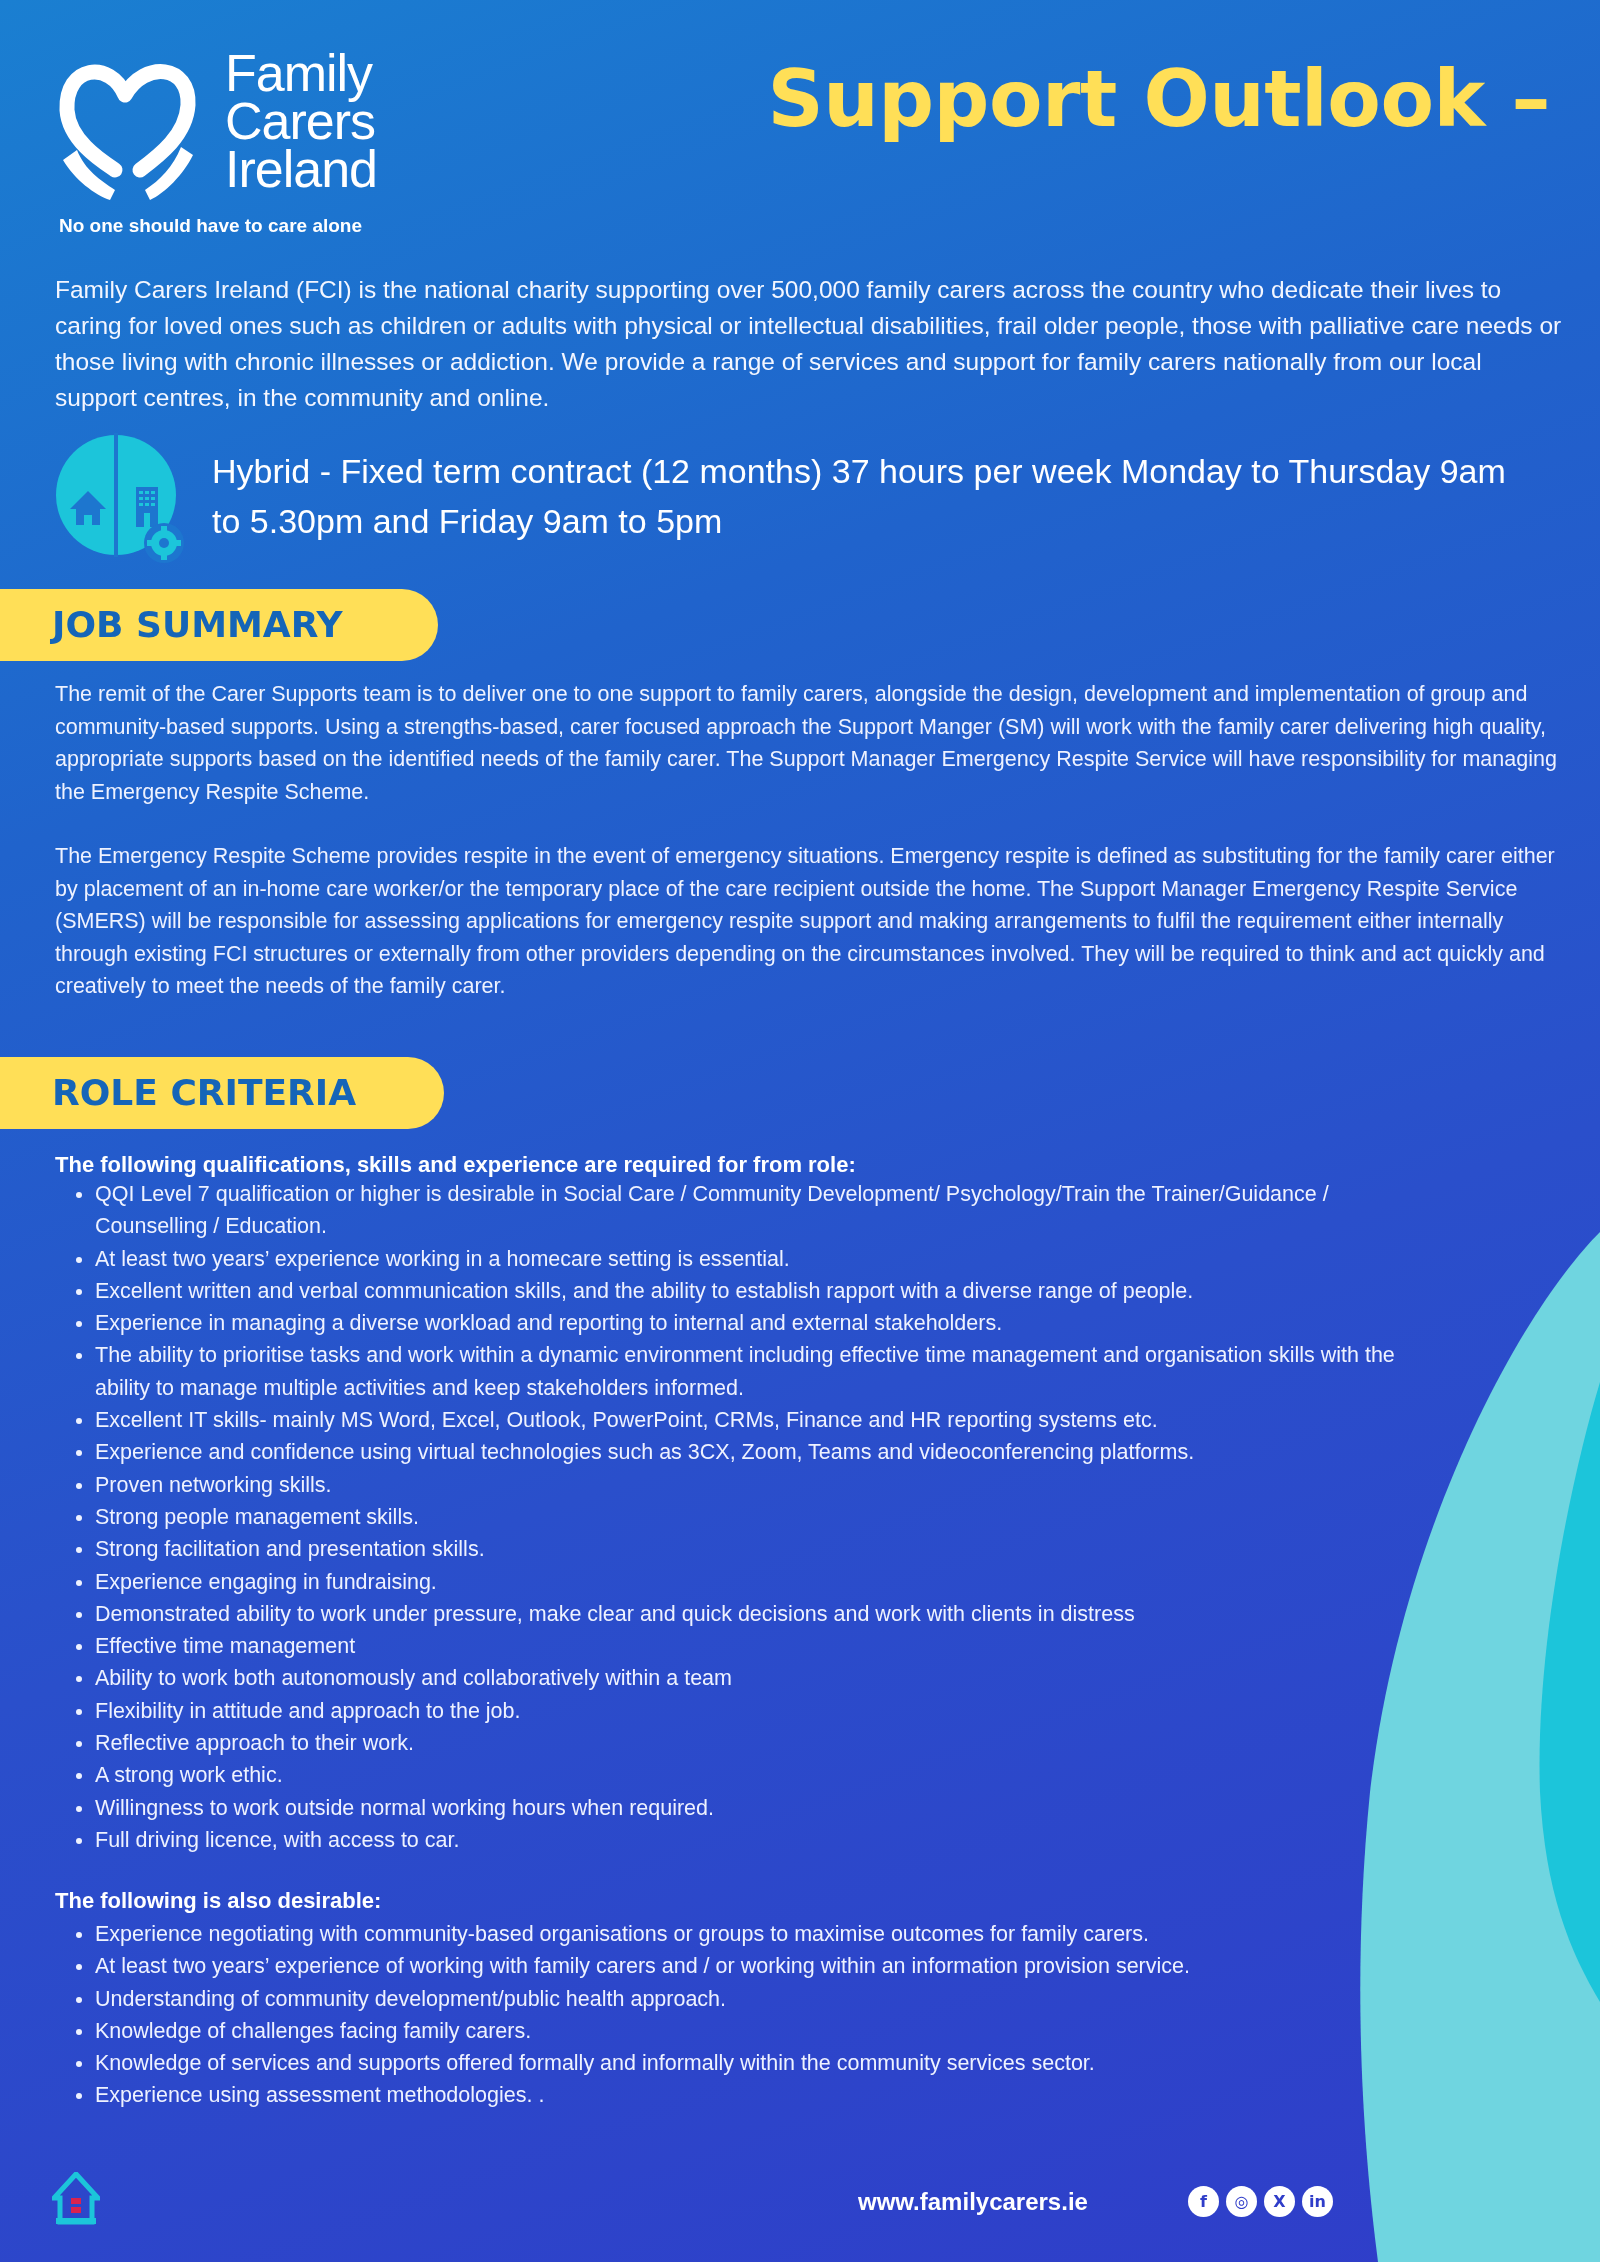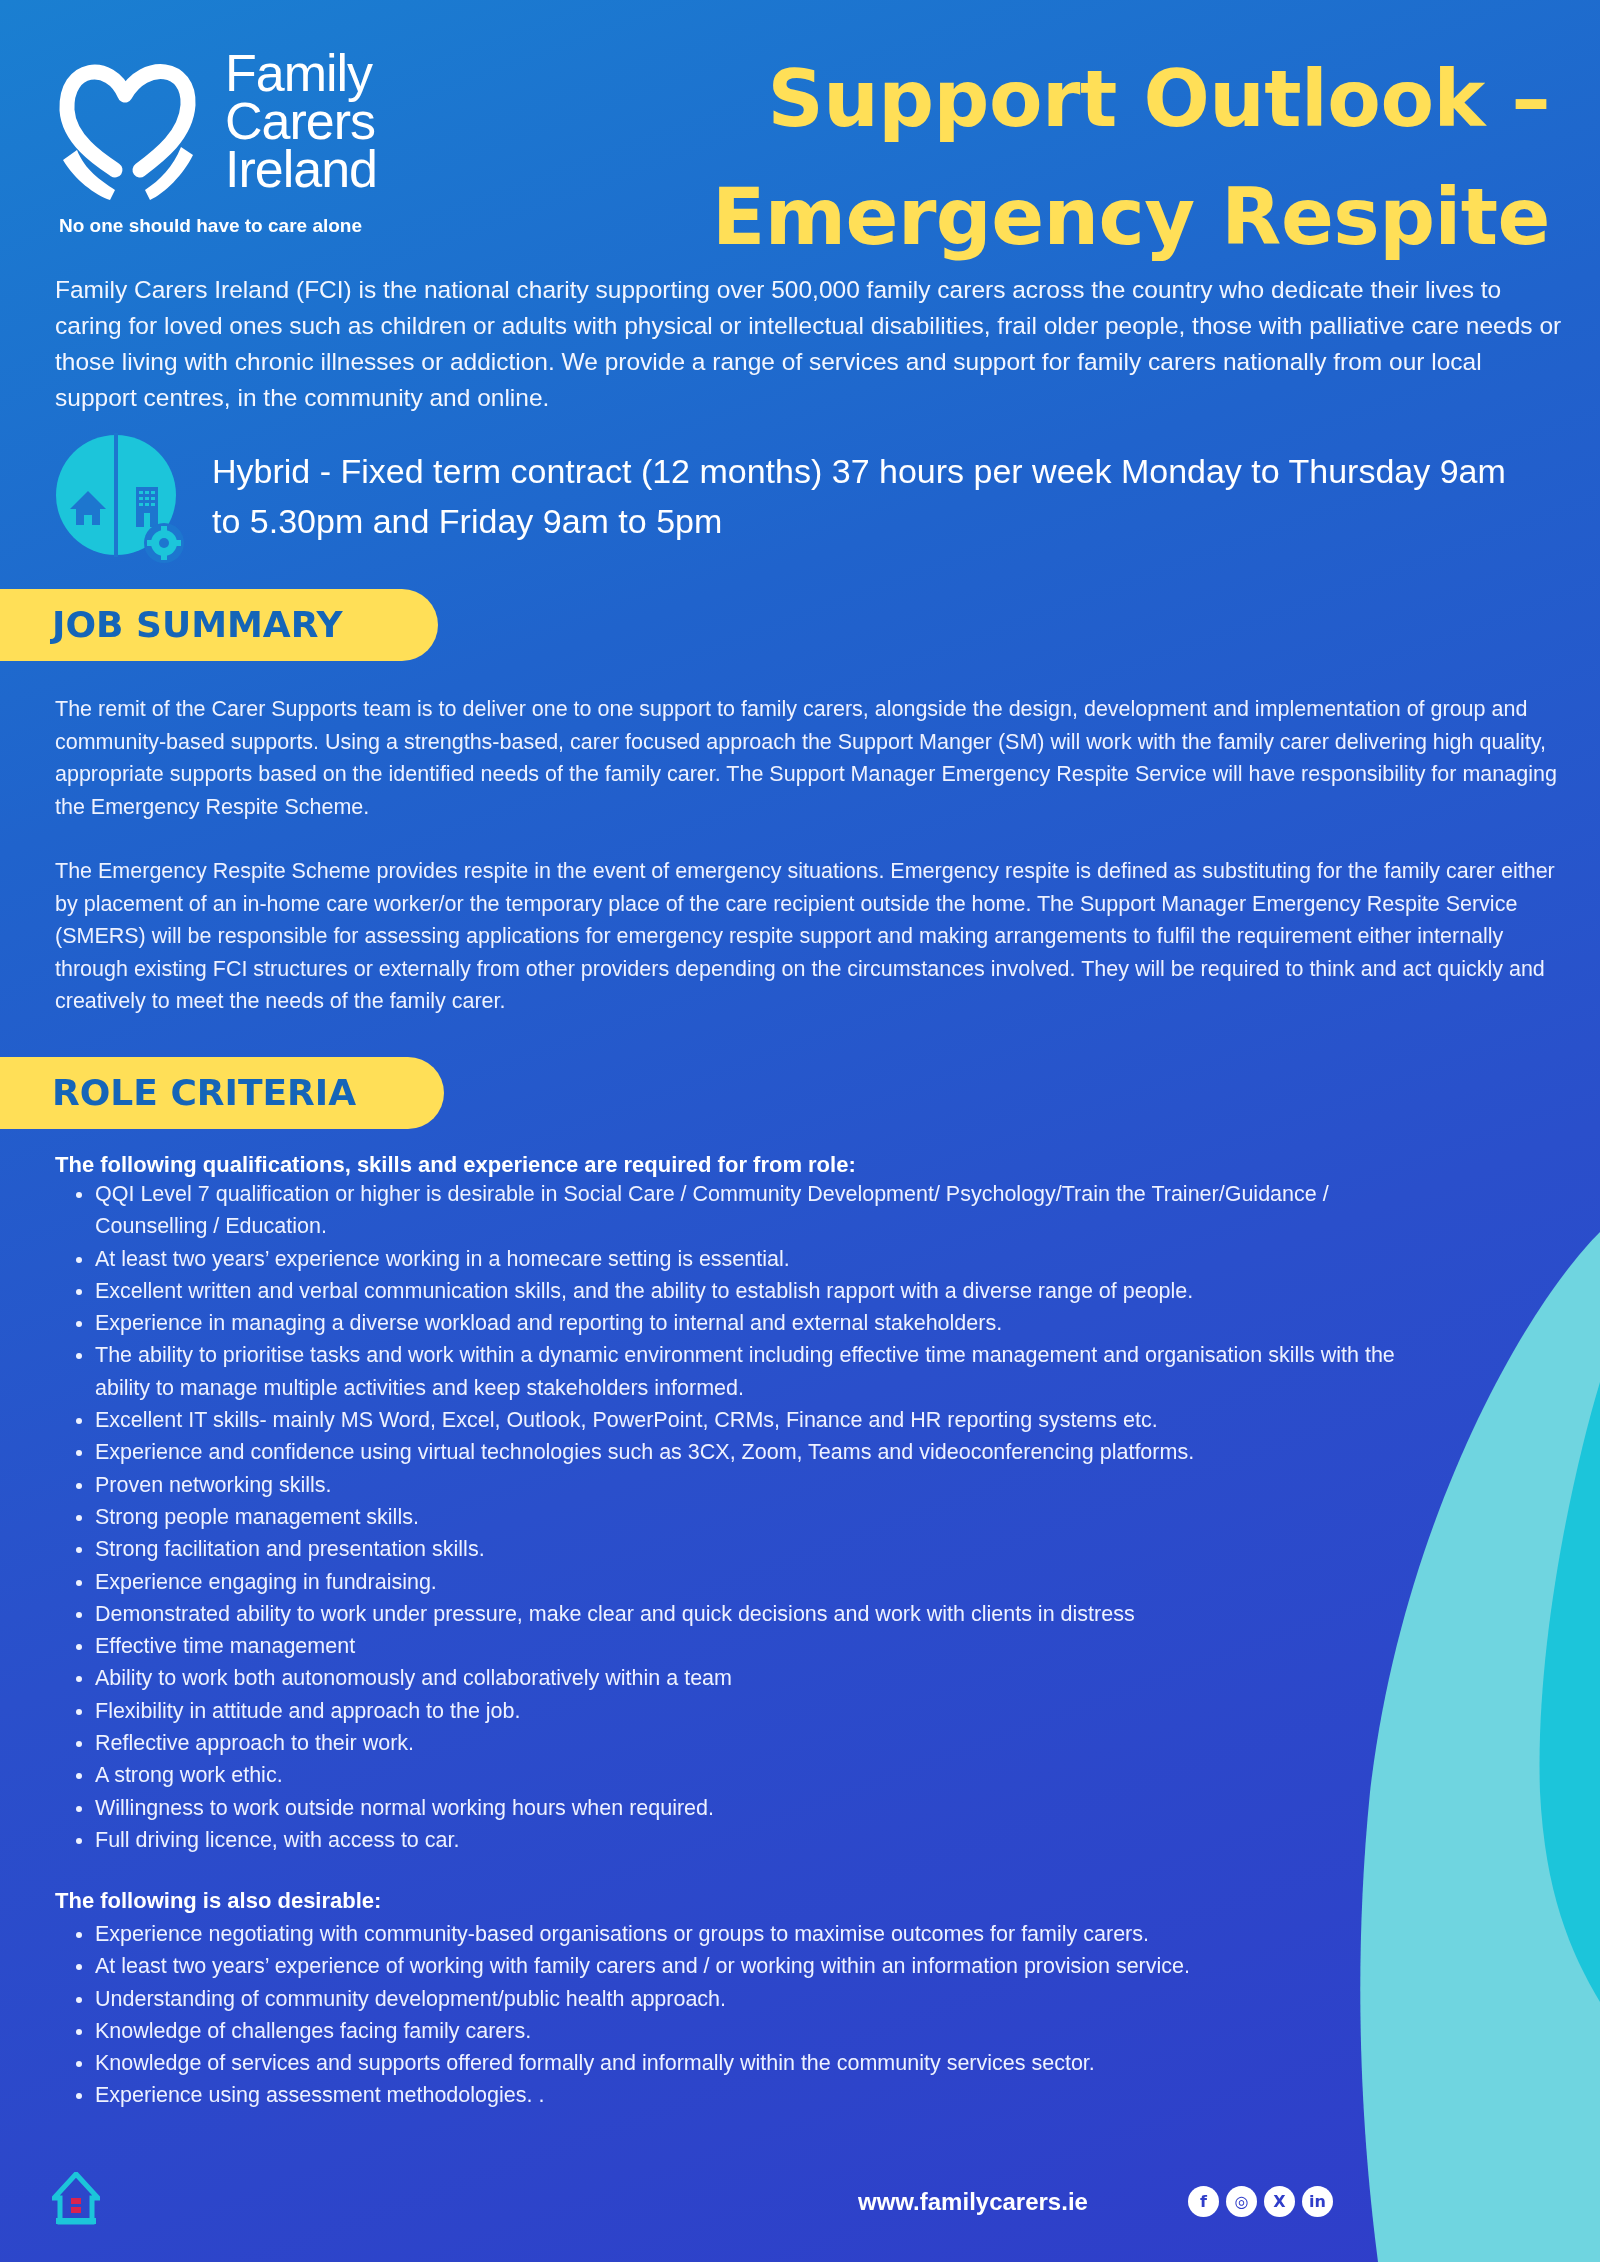--- a/index.html
+++ b/index.html
@@ -39,21 +39,21 @@
     position: absolute; left: 0; height: 72px; background: #ffdf57;
     border-radius: 0 40px 40px 0; color: #1565b8;
     font-family: "DejaVu Sans", sans-serif; font-weight: bold; font-size: 36px;
     line-height: 72px; padding-left: 52px; box-sizing: border-box;
   }
   .pill.summary { top: 589px; width: 438px; }
   .pill.criteria { top: 1057px; width: 444px; }
   .para {
     position: absolute; left: 55px; width: 1510px;
     font-size: 21.5px; line-height: 32.5px; color: #eef2ff;
-    font-family: "Liberation Sans", sans-serif; font-weight: normal; margin-top: 15px;
+    font-family: "Liberation Sans", sans-serif; font-weight: normal;
   }
   .para.p1 { top: 678px; }
   .para.p2 { top: 840px; }
   .sub-head {
     position: absolute; left: 55px; font-weight: bold; font-size: 22px;
     font-family: "Liberation Sans", sans-serif;
   }
   ul.crit {
     position: absolute; left: 55px; width: 1340px; margin: 0; padding: 0 0 0 40px;
     font-size: 21.5px; line-height: 32.3px; color: #eef2ff;
@@ -94,21 +94,20 @@
   <div class="wordmark">
     <div>Family</div>
     <div>Carers</div>
     <div>Ireland</div>
   </div>
   <div class="tagline">No one should have to care alone</div>
 </div>
 
 <div class="title">
   <div>Support Outlook –</div>
-  <div>Emergency Respite</div>
 </div>
 
 <div class="intro">Family Carers Ireland (FCI) is the national charity supporting over 500,000 family carers across the country who dedicate their lives to caring for loved ones such as children or adults with physical or intellectual disabilities, frail older people, those with palliative care needs or those living with chronic illnesses or addiction. We provide a range of services and support for family carers nationally from our local support centres, in the community and online.</div>
 
 <svg class="hybrid-icon" width="130" height="130" viewBox="0 0 130 130">
   <circle cx="62" cy="62" r="60" fill="#1cc5da"></circle>
   <rect x="60" y="0" width="4" height="124" fill="#1d76cf"></rect>
   <path d="M16 76 L 34 58 L 52 76 L 46 76 L 46 92 L 38 92 L 38 82 L 30 82 L 30 92 L 22 92 L 22 76 Z" fill="#1d76cf"></path>
   <rect x="82" y="54" width="22" height="40" fill="#1d76cf"></rect>
   <g fill="#1cc5da">

